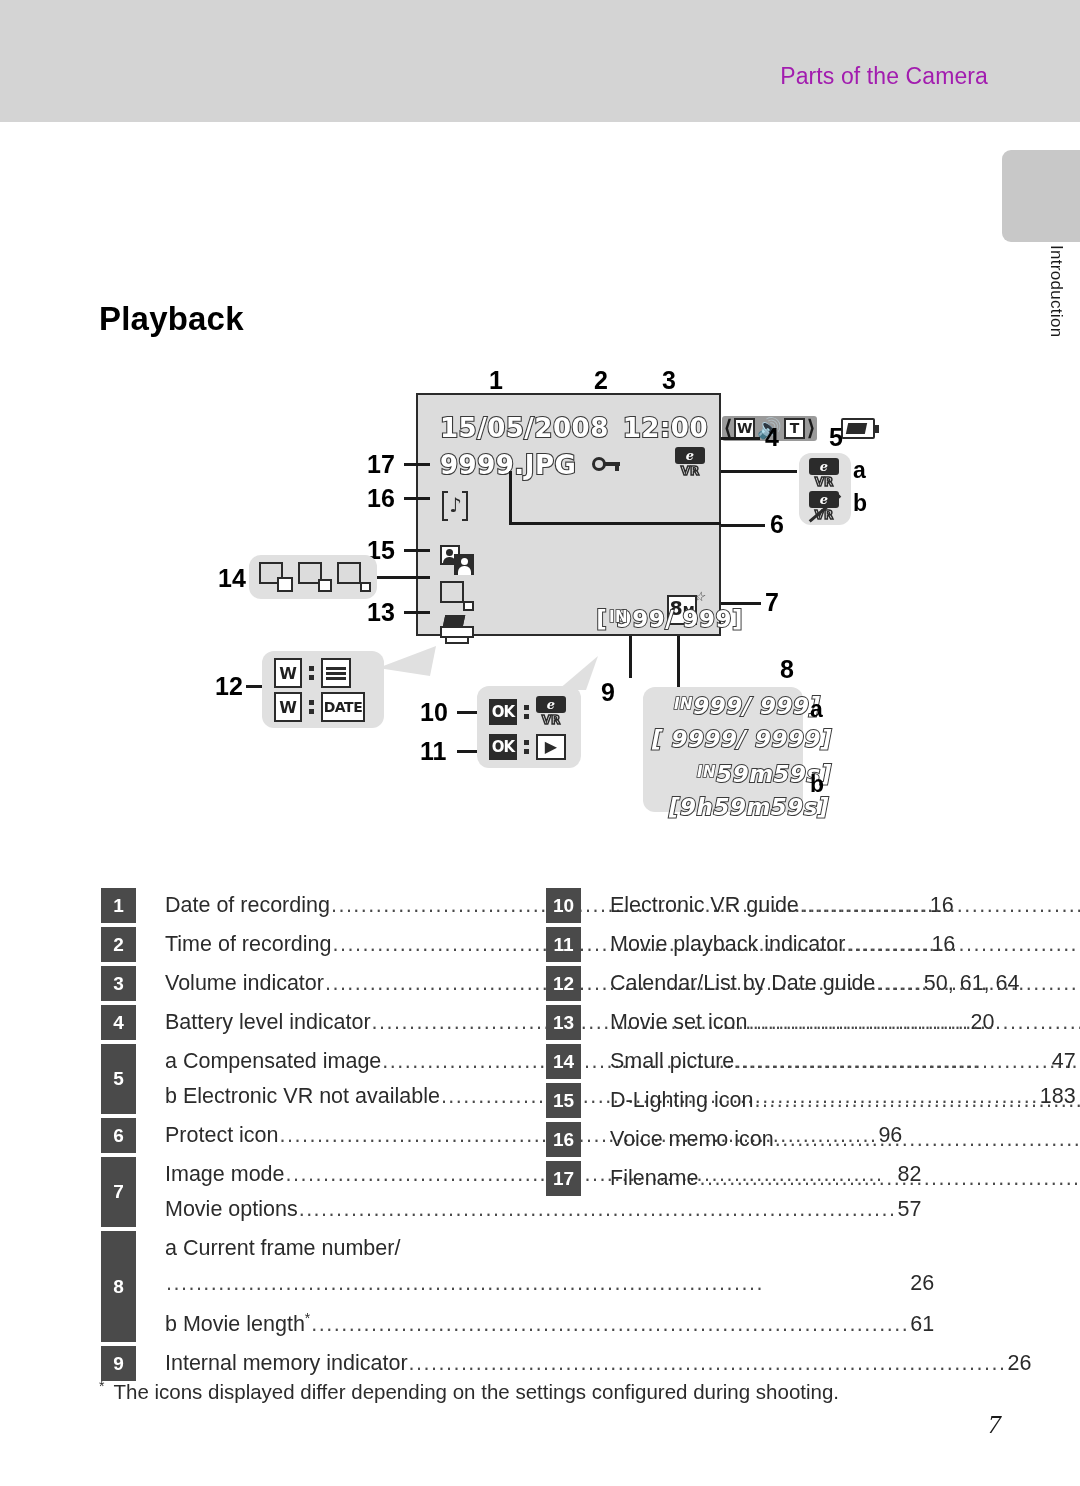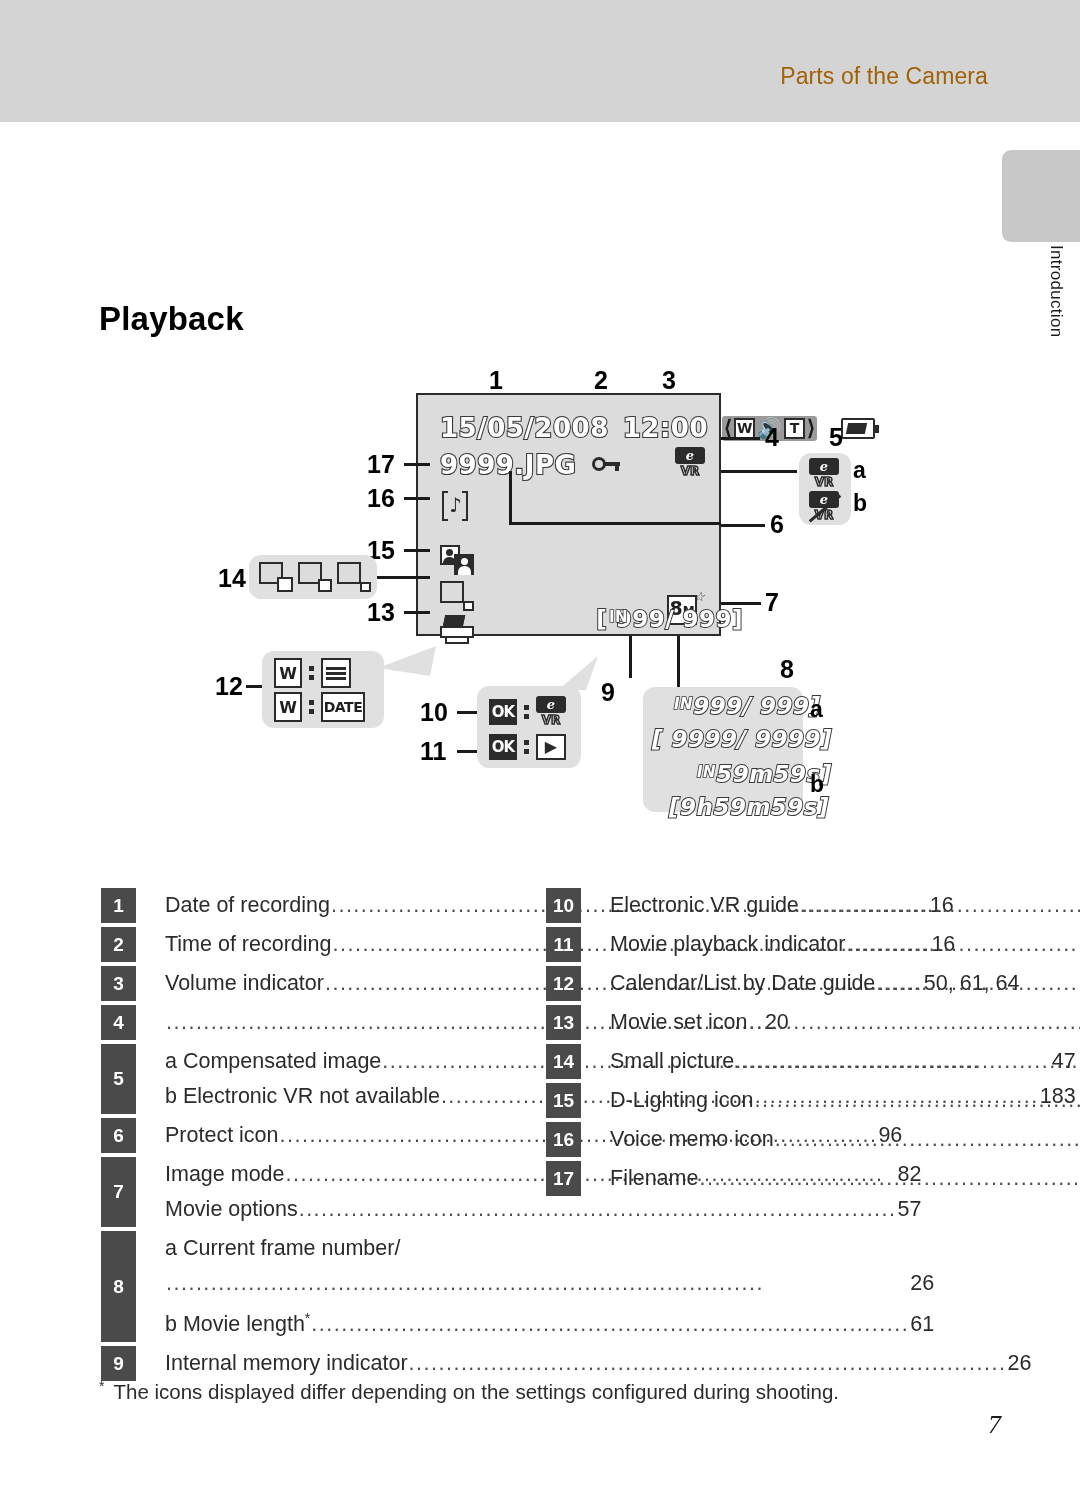--- a/index.html
+++ b/index.html
@@ -12,21 +12,21 @@
   .page { position: relative; width: 1080px; height: 1486px; background:#fff; }
 
   
   .header-band {
     position: absolute; left: 0; top: 0; width: 1080px; height: 122px;
     background: #d4d4d4;
   }
   .header-title {
     position: absolute; right: 92px; top: 76px;
     transform: translateY(-50%);
-    font-size: 23px; color: #a16207; letter-spacing: .1px;
+    font-size: 23px; color: #a21caf; letter-spacing: .1px;
   }
 
   
   .side-tab {
     position: absolute; right: 0; top: 150px; width: 78px; height: 92px;
     background: #c8c8c8; border-radius: 9px 0 0 9px;
   }
   .side-tab-label {
     position: absolute; right: 14px; top: 245px;
     writing-mode: vertical-rl; text-orientation: mixed;
@@ -532,20 +532,21 @@
               <span class="nm">Volume indicator</span>
               <span class="dots">................................................................................</span>
               <span class="pg">50, 61, 64</span>
             </div>
           </div>
         </div>
         <div class="legrow">
           <div class="legnum">4</div>
           <div class="legtext">
             <div class="legline">
+              <span class="nm">Battery level indicator</span>
               <span class="dots">................................................................................</span>
               <span class="pg">20</span>
             </div>
           </div>
         </div>
         <div class="legrow">
           <div class="legnum">5</div>
           <div class="legtext">
             <div class="legline">
               <span class="nm">a  Compensated image</span>

